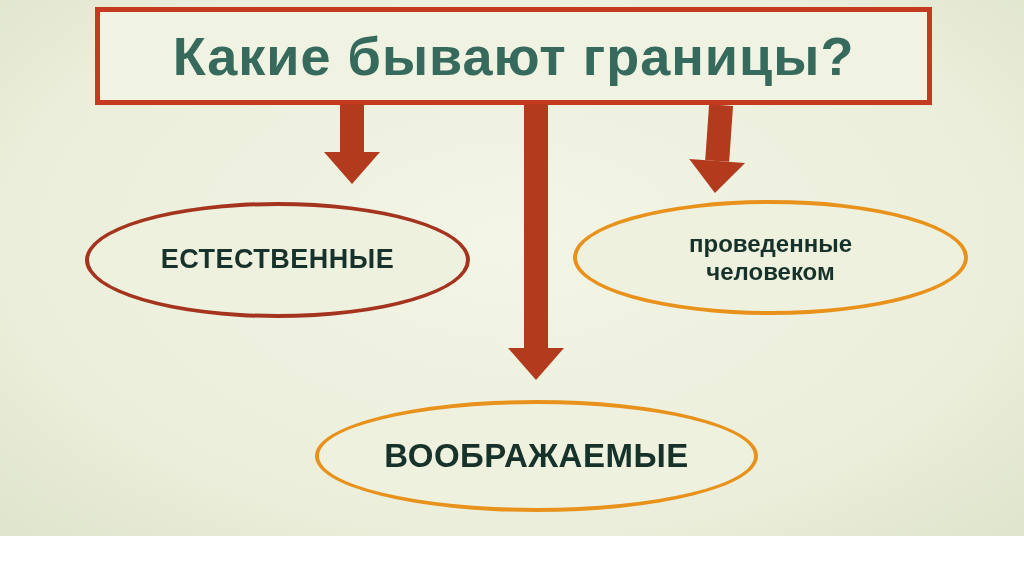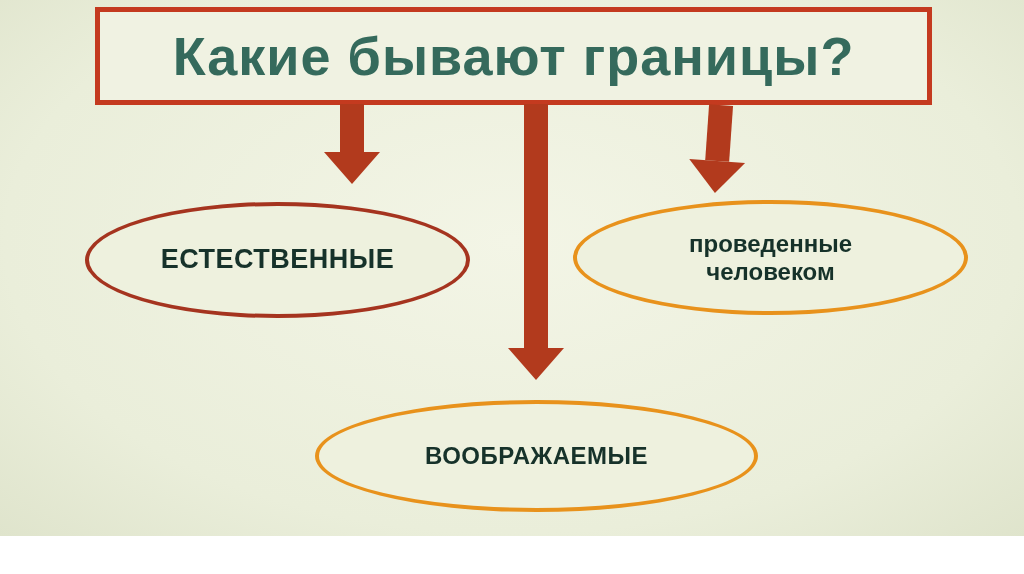--- a/index.html
+++ b/index.html
@@ -95,21 +95,21 @@
   }
   .ellipse-human span { font-size: 24px; max-width: 280px; }
 
   .ellipse-imaginary {
     left: 315px;
     top: 400px;
     width: 443px;
     height: 112px;
     border: 4px solid var(--ellipse-orange-border);
   }
-  .ellipse-imaginary span { font-size: 24px; letter-spacing: 0.5px; }
+  .ellipse-imaginary span { font-size: 33px; letter-spacing: 0.5px; }
 </style>
 </head>
 <body>
 
 <div class="slide">
 
   <div class="title-box">
     <h1>Какие бывают границы?</h1>
   </div>
 

